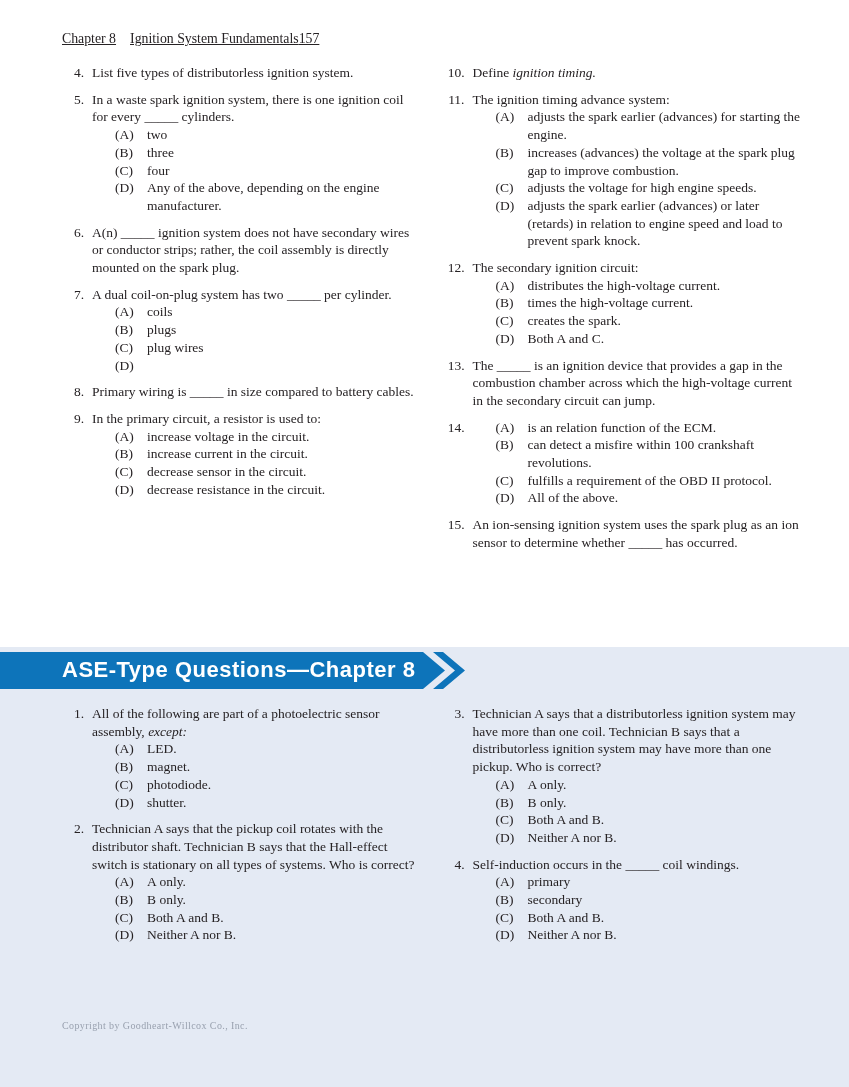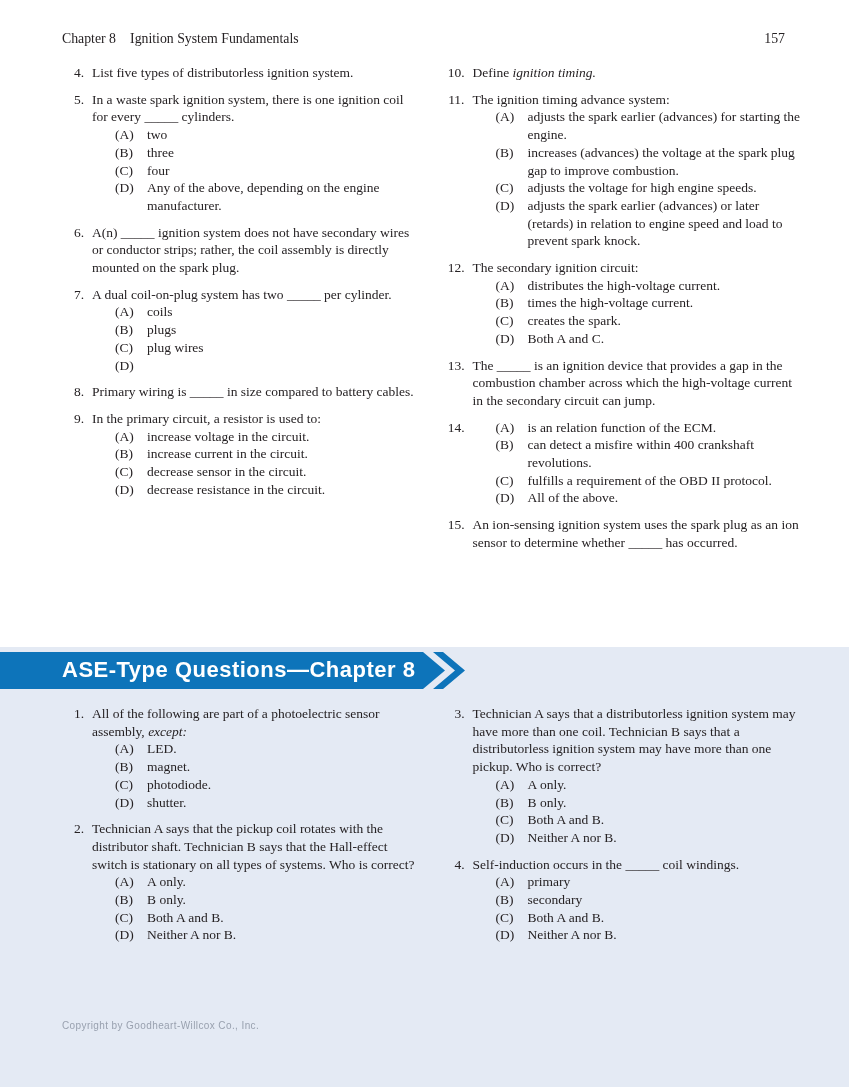--- a/index.html
+++ b/index.html
@@ -3,21 +3,21 @@
 <meta charset="utf-8">
 <style>
   html,body{margin:0;padding:0;background:#888;}
   .page{
     position:relative;width:849px;height:1087px;background:#ffffff;overflow:hidden;
     font-family:"Liberation Serif","DejaVu Serif",serif;color:#262224;
     font-size:13.5px;line-height:17.7px;margin:0 auto;
   }
   .page-header{
     position:absolute;top:30px;left:62px;right:64px;
-    display:flex;justify-content:space-between;font-size:13.8px;
+    display:flex;font-size:13.8px;text-decoration:underline;
   }
   .chapter-title{margin-left:14px;}
   .columns{display:flex;gap:20px;padding:0 48px 0 60px;}
   .review-area{position:absolute;top:64px;left:0;right:0;}
   .col{flex:1 1 0;min-width:0;}
   .question{display:flex;margin-bottom:9px;}
   .qnum{flex:0 0 24px;text-align:right;}
   .qbody{margin-left:8px;flex:1;min-width:0;}
   .option{display:flex;padding-left:23px;}
   .optlabel{flex:0 0 32px;}
@@ -31,21 +31,21 @@
   .banner{position:absolute;top:5px;left:0;width:470px;height:37px;}
   .banner svg{position:absolute;top:0;left:0;display:block;}
   .banner-title{
     position:absolute;left:62px;top:0;height:37px;line-height:36px;white-space:nowrap;
     font-family:"Liberation Sans","DejaVu Sans",sans-serif;font-weight:bold;
     font-size:22px;letter-spacing:0.5px;color:#ffffff;
   }
   .ase-questions{position:absolute;top:58px;left:0;right:0;}
   .copyright{
     position:absolute;top:1017px;left:62px;
-    font-family:Liberation Sans, sans-serif;
+    font-family:Liberation Serif, serif;
     font-size:10px;letter-spacing:0.4px;color:var(--copyright-gray,#99a1af);
   }
 </style>
 </head>
 <body>
 
 <div class="page" style="color: rgb(38, 34, 36);">
 
   <header class="page-header">
     <div>
@@ -199,21 +199,21 @@
         </div>
         <div class="question">
           <span class="qnum">14.</span>
           <div class="qbody">
             <div class="option">
               <span class="optlabel">(A)</span>
               <span class="opttext">is an relation function of the ECM.</span>
             </div>
             <div class="option">
               <span class="optlabel">(B)</span>
-              <span class="opttext">can detect a misfire within 400 crankshaft revolutions.</span>
+              <span class="opttext">can detect a misfire within 100 crankshaft revolutions.</span>
             </div>
             <div class="option">
               <span class="optlabel">(C)</span>
               <span class="opttext">fulfills a requirement of the OBD II protocol.</span>
             </div>
             <div class="option">
               <span class="optlabel">(D)</span>
               <span class="opttext">All of the above.</span>
             </div>
           </div>

